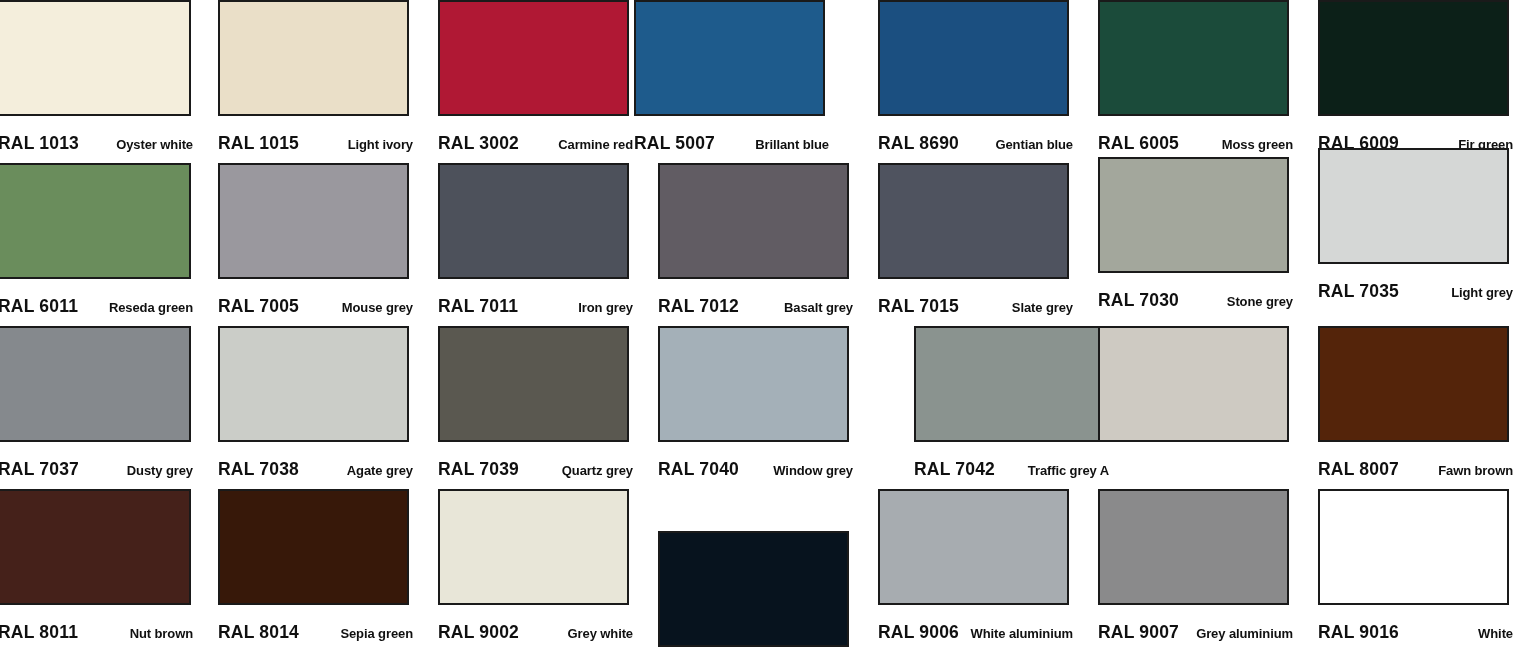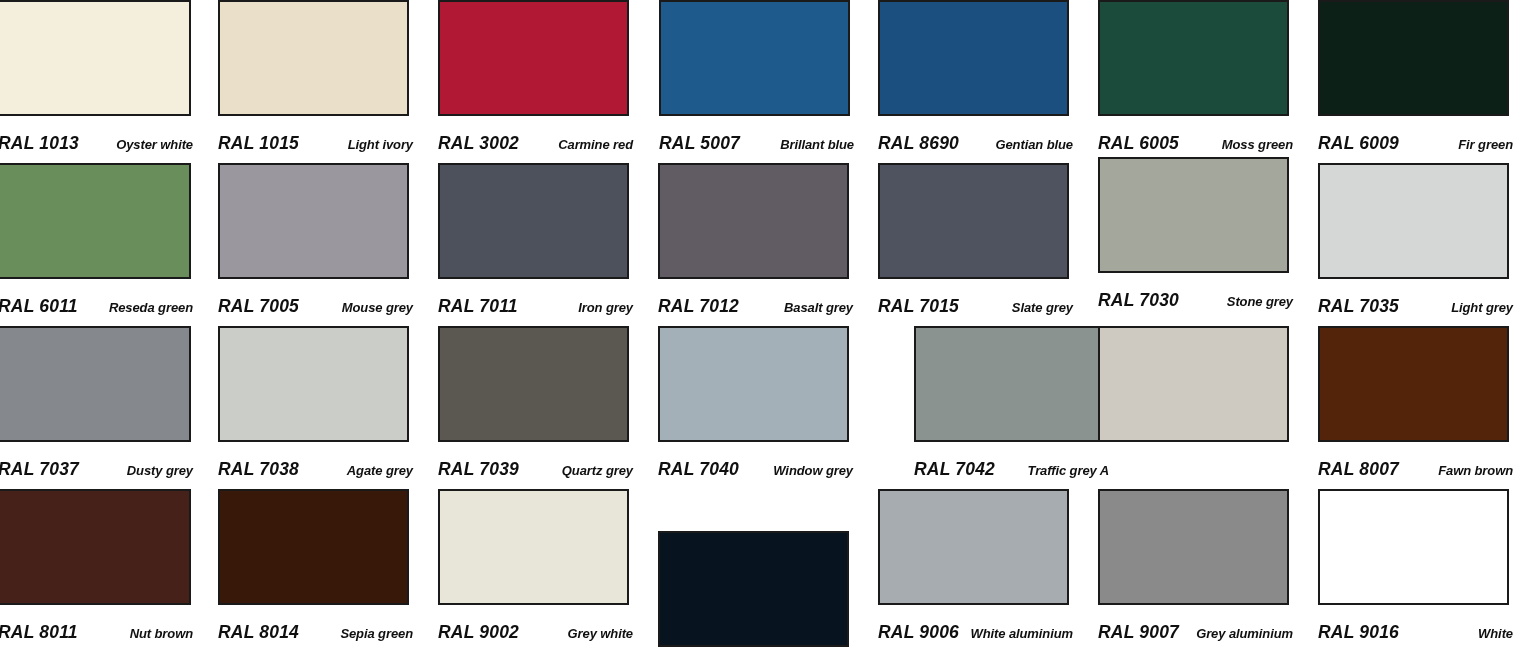--- a/index.html
+++ b/index.html
@@ -11,21 +11,20 @@
     width: 1520px;
     height: 651px;
     background: #ffffff;
     font-family: "Liberation Sans", sans-serif;
     overflow: hidden;
   }
   #chart-grid {
     position: relative;
     width: 1520px;
     height: 465px;
-    font-style: italic;
   }
   .swatch-cell {
     position: absolute;
     width: 195px;
   }
   .swatch-chip {
     width: 191px;
     height: 116px;
     border: 2px solid #1a1a1a;
     box-sizing: border-box;
@@ -74,21 +73,21 @@
         <span class="ral-name">Light ivory</span>
       </div>
     </div>
     <div class="swatch-cell" style="left: 438px; top: 0px;">
       <div class="swatch-chip" title="Carmine red" style="background: rgb(176, 24, 52);"></div>
       <div class="swatch-label">
         <span class="ral-code">RAL 3002</span>
         <span class="ral-name">Carmine red</span>
       </div>
     </div>
-    <div class="swatch-cell" style="left: 659px; top: 0px;">
+    <div class="swatch-cell" style="left: 634px; top: 0px;">
       <div class="swatch-chip" title="Brillant blue" style="background: rgb(30, 91, 140);"></div>
       <div class="swatch-label">
         <span class="ral-code">RAL 5007</span>
         <span class="ral-name">Brillant blue</span>
       </div>
     </div>
     <div class="swatch-cell" style="left: 878px; top: 0px;">
       <div class="swatch-chip" title="Gentian blue" style="background: rgb(27, 79, 128);"></div>
       <div class="swatch-label">
         <span class="ral-code">RAL 8690</span>
@@ -144,21 +143,21 @@
         <span class="ral-name">Slate grey</span>
       </div>
     </div>
     <div class="swatch-cell" style="left: 1098px; top: 157px;">
       <div class="swatch-chip" title="Stone grey" style="background: rgb(163, 167, 156);"></div>
       <div class="swatch-label">
         <span class="ral-code">RAL 7030</span>
         <span class="ral-name">Stone grey</span>
       </div>
     </div>
-    <div class="swatch-cell" style="left: 1318px; top: 163px;">
+    <div class="swatch-cell" style="left: 1318px; top: 148px;">
       <div class="swatch-chip" title="Light grey" style="background: rgb(213, 215, 214);"></div>
       <div class="swatch-label">
         <span class="ral-code">RAL 7035</span>
         <span class="ral-name">Light grey</span>
       </div>
     </div>
     <div class="swatch-cell" style="left: -2px; top: 326px;">
       <div class="swatch-chip no-left" title="Dusty grey" style="background: rgb(133, 137, 141);"></div>
       <div class="swatch-label">
         <span class="ral-code">RAL 7037</span>

